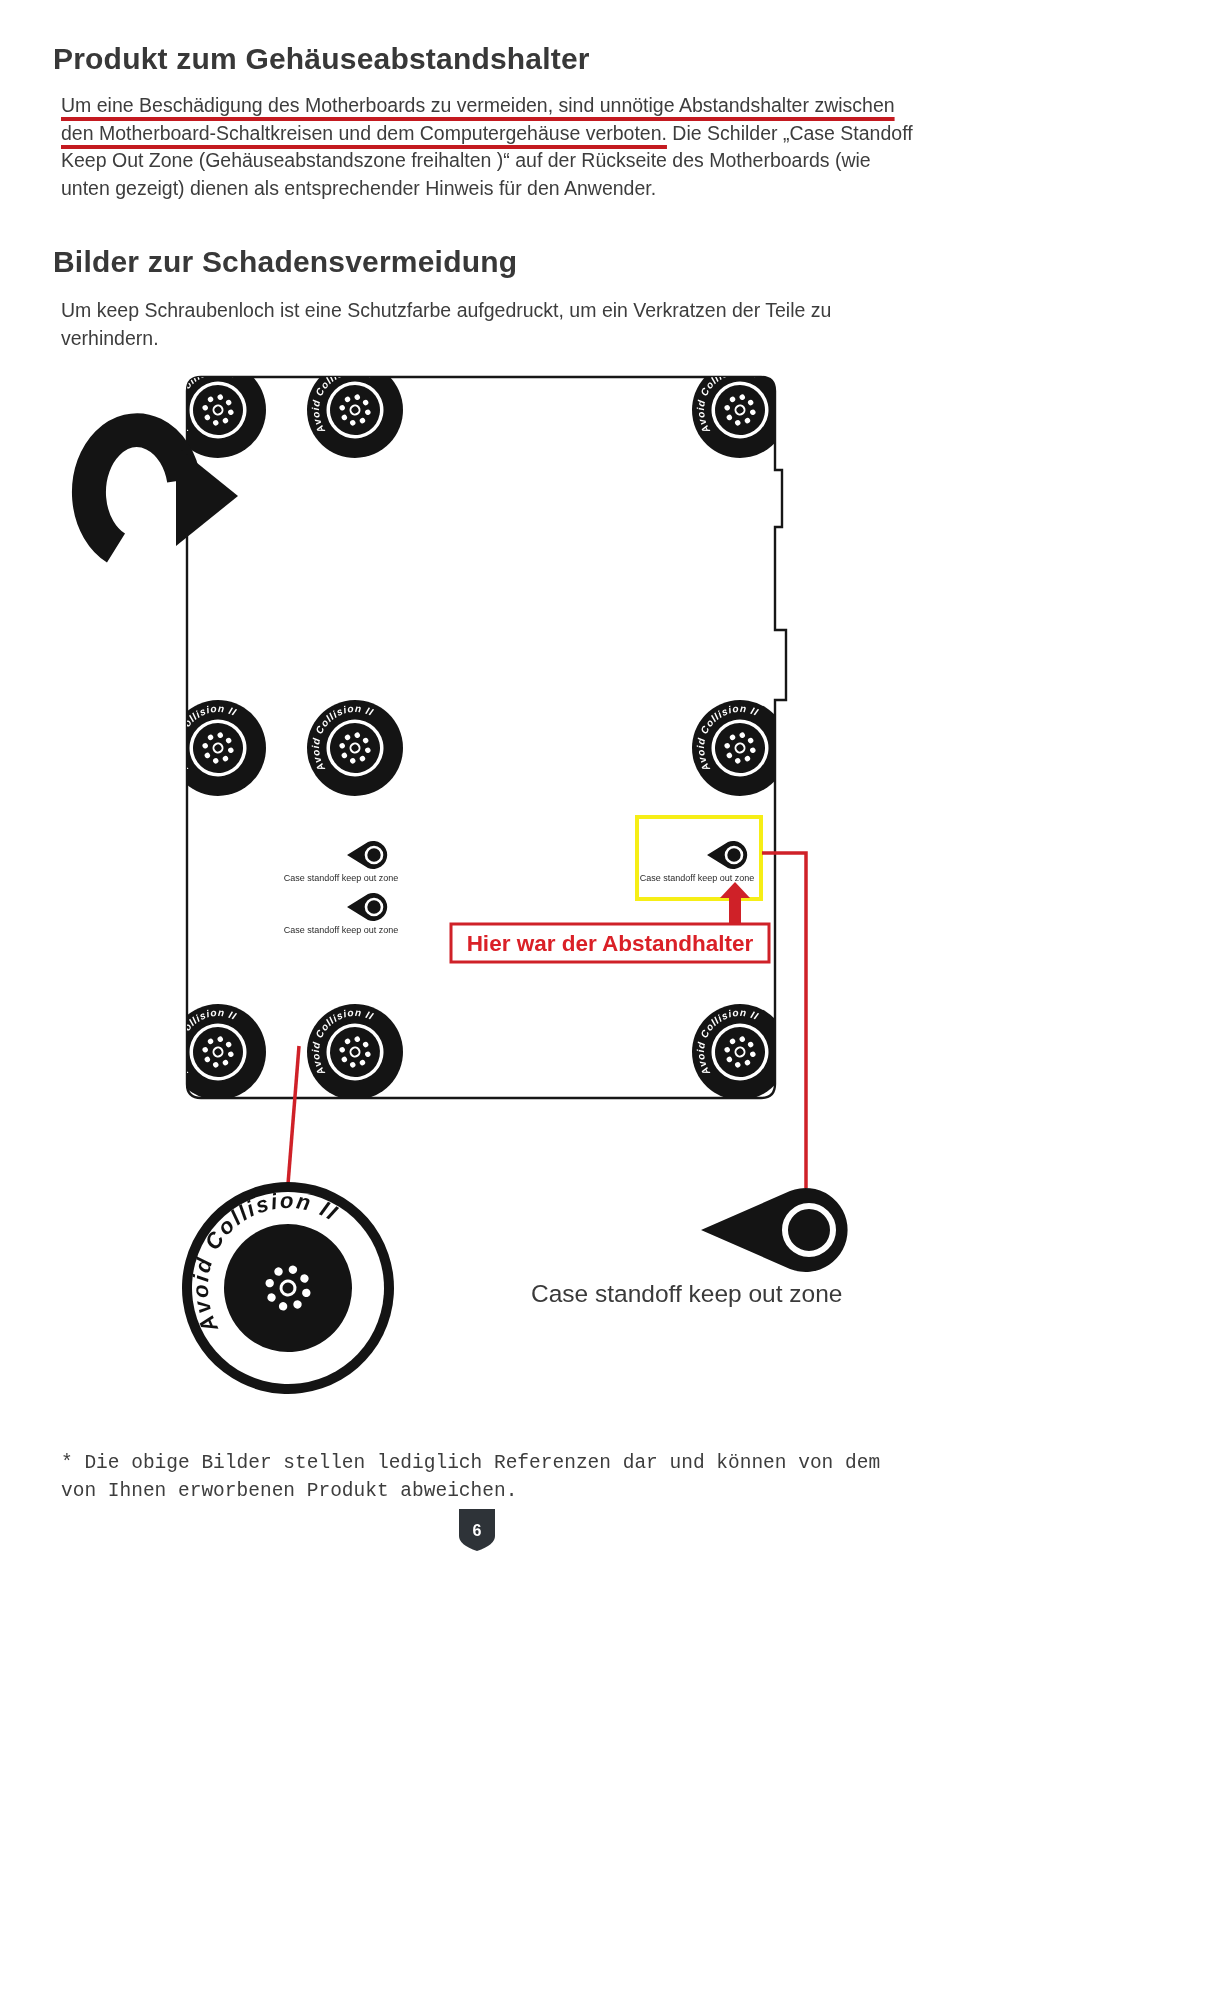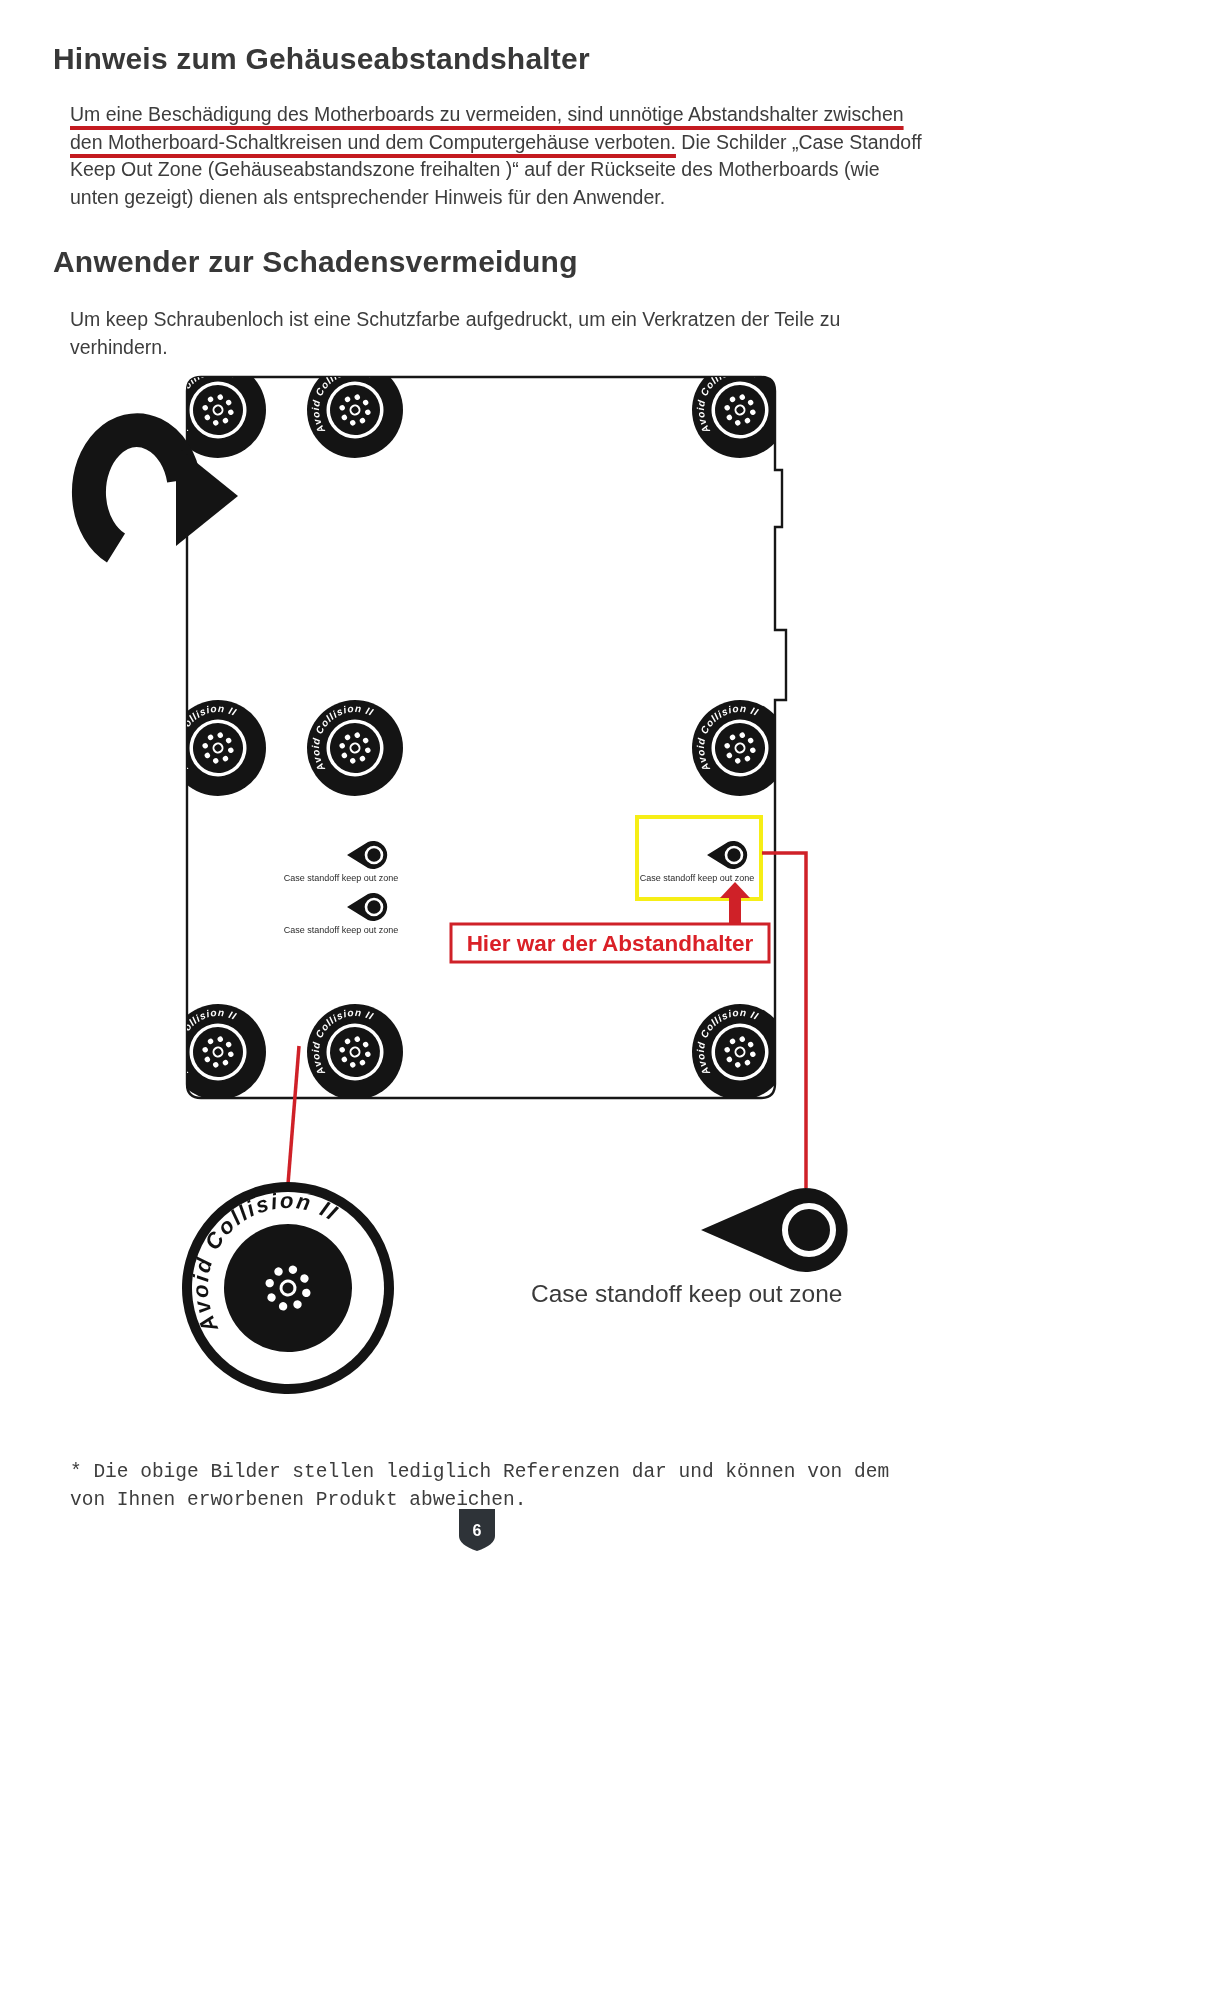--- a/index.html
+++ b/index.html
@@ -3,21 +3,21 @@
 <meta charset="utf-8">
 <style>
   html,body { margin:0; padding:0; }
   body {
     width:1228px; height:2003px; position:relative; background:#ffffff;
     font-family:"Liberation Sans", sans-serif; color:#3d3d3d;
     overflow:hidden;
   }
   .abs { position:absolute; }
   .h1 { font-size:30px; font-weight:700; color:#383838; margin:0; letter-spacing:0.2px; }
-  .body { font-size:19.5px; line-height:27.5px; margin:17px; color:#3d3d3d; }
+  .body { font-size:19.5px; line-height:27.5px; margin:8px; color:#3d3d3d; }
   .redline {
     text-decoration: underline;
     text-decoration-color:#c41a20;
     text-decoration-thickness:4px;
     text-underline-offset:5px;
     text-decoration-skip-ink:none;
   }
   svg { pointer-events:none; }
   svg text { font-family:"Liberation Sans", sans-serif; }
   .badge-txt-sm { font-style:italic; font-weight:700; font-size:10px; fill:#ffffff; letter-spacing:0.8px; }
@@ -25,25 +25,25 @@
   .lbl { font-size:9px; fill:#2b2b2b; }
   .callout-text { font-weight:700; font-size:22.5px; fill:#da2027; }
   .caption { font-size:24.5px; fill:#3a3a3a; }
   .pagenum { font-weight:700; font-size:16px; fill:#ffffff; }
 </style>
 </head>
 <body>
 
 <div class="page">
 
-  <h1 class="abs h1" style="left:53px; top:42px;">Hinweis zum Gehäuseabstandshalter</h1>
+  <h1 class="abs h1" style="left:53px; top:42px;">Produkt zum Gehäuseabstandshalter</h1>
 
   <p class="abs body" style="left:53px; top:84px; width:852px;"><span class="redline">Um eine Beschädigung des Motherboards zu vermeiden, sind unnötige Abstandshalter zwischen den Motherboard-Schaltkreisen und dem Computergehäuse verboten.</span><span> Die Schilder „Case Standoff Keep Out Zone (Gehäuseabstandszone freihalten )“ auf der Rückseite des Motherboards (wie unten gezeigt) dienen als entsprechender Hinweis für den Anwender.</span></p>
 
-  <h1 class="abs h1" style="left:53px; top:245px;">Anwender zur Schadensvermeidung</h1>
+  <h1 class="abs h1" style="left:53px; top:245px;">Bilder zur Schadensvermeidung</h1>
 
   <p class="abs body" style="left:53px; top:289px; width:860px;">Um keep Schraubenloch ist eine Schutzfarbe aufgedruckt, um ein Verkratzen der Teile zu verhindern.</p>
 
   <svg class="abs" style="left:0; top:0;" width="1228" height="2003" viewBox="0 0 1228 2003">
     <defs>
       <g id="badge-core">
         <circle r="48" fill="#141414"></circle>
         <circle r="28.5" fill="#ffffff"></circle>
         <circle r="25" fill="#141414"></circle>
         <g fill="#ffffff">

